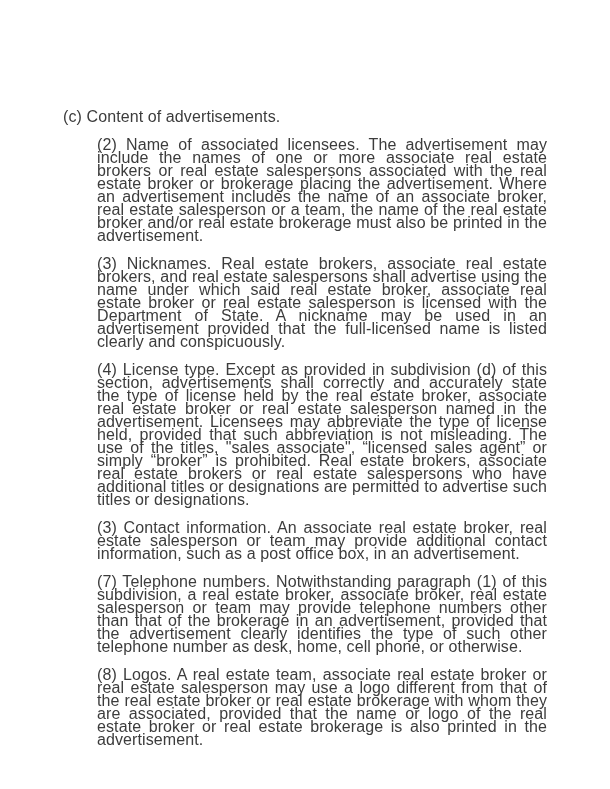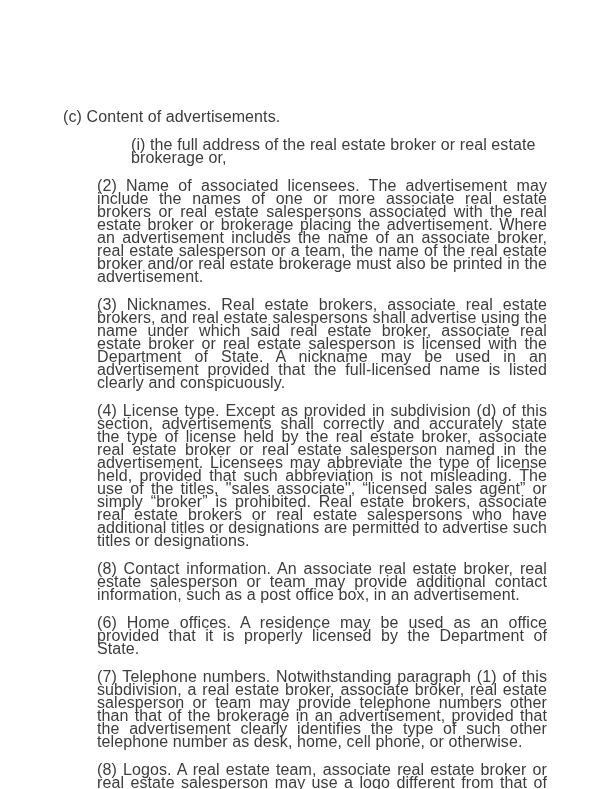--- a/index.html
+++ b/index.html
@@ -38,31 +38,29 @@
   .jlast { text-align: justify; text-align-last: justify; }
 </style>
 </head>
 <body>
 
 <div class="page">
   <div class="content">
     <p>(c) Content of advertisements.</p>
 
 
-    <p class="l2">(i) the full address of the real estate broker or real estate brokerage or,</p>
 
 
     <p class="l1 j">(2) Name of associated licensees. The advertisement may include the names of one or more associate real estate brokers or real estate salespersons associated with the real estate broker or brokerage placing the advertisement. Where an advertisement includes the name of an associate broker, real estate salesperson or a team, the name of the real estate broker and/or real estate brokerage must also be printed in the advertisement.</p>
 
     <p class="l1 j">(3) Nicknames. Real estate brokers, associate real estate brokers, and real estate salespersons shall advertise using the name under which said real estate broker, associate real estate broker or real estate salesperson is licensed with the Department of State. A nickname may be used in an advertisement provided that the full-licensed name is listed clearly and conspicuously.</p>
 
     <p class="l1 j">(4) License type. Except as provided in subdivision (d) of this section, advertisements shall correctly and accurately state the type of license held by the real estate broker, associate real estate broker or real estate salesperson named in the advertisement. Licensees may abbreviate the type of license held, provided that such abbreviation is not misleading. The use of the titles, "sales associate", “licensed sales agent” or simply “broker” is prohibited. Real estate brokers, associate real estate brokers or real estate salespersons who have additional titles or designations are permitted to advertise such titles or designations.</p>
 
-    <p class="l1 j">(8) Contact information. An associate real estate broker, real estate salesperson or team may provide additional contact information, such as a post office box, in an advertisement.</p>
+    <p class="l1 j">(3) Contact information. An associate real estate broker, real estate salesperson or team may provide additional contact information, such as a post office box, in an advertisement.</p>
 
-    <p class="l1 j">(6) Home offices. A residence may be used as an office provided that it is properly licensed by the Department of State.</p>
 
     <p class="l1 j">(7) Telephone numbers. Notwithstanding paragraph (1) of this subdivision, a real estate broker, associate broker, real estate salesperson or team may provide telephone numbers other than that of the brokerage in an advertisement, provided that the advertisement clearly identifies the type of such other telephone number as desk, home, cell phone, or otherwise.</p>
 
     <p class="l1 j">(8) Logos. A real estate team, associate real estate broker or real estate salesperson may use a logo different from that of the real estate broker or real estate brokerage with whom they are associated, provided that the name or logo of the real estate broker or real estate brokerage is also printed in the advertisement.</p>
 
   </div>
 </div>
 
 </body></html>

